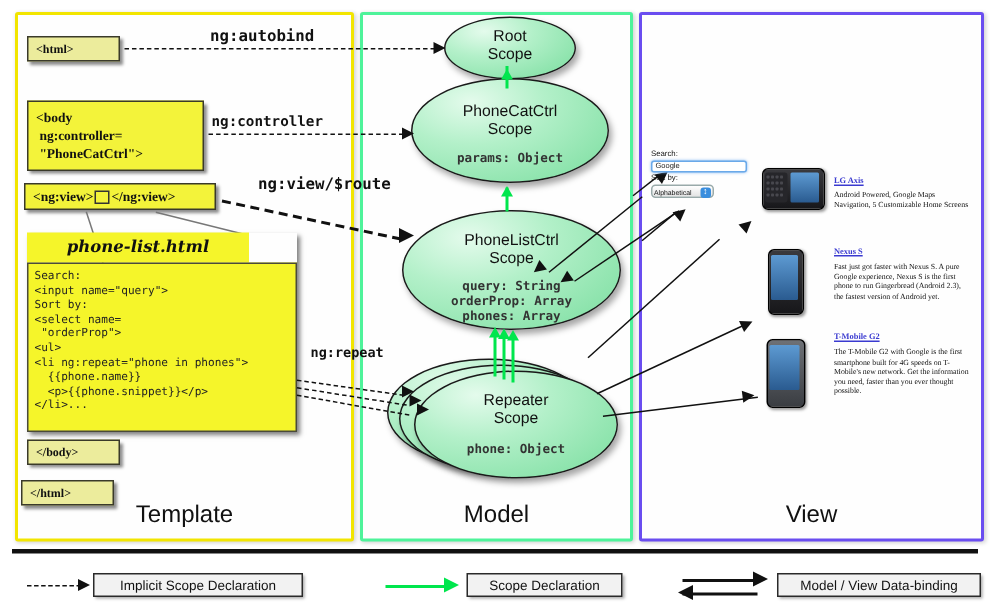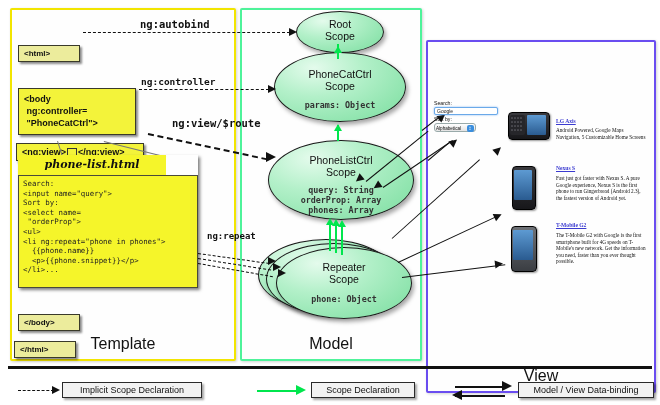--- a/index.html
+++ b/index.html
@@ -7,29 +7,29 @@
     width:660px;height:405px;position:relative;overflow:hidden;
     font-family:"Liberation Sans", sans-serif;
   }
   #stage{position:absolute;left:0;top:0;width:660px;height:405px;background:#fff;}
 
   
   .panel{position:absolute;background:#fefefe;border-width:2px;border-style:solid;border-radius:2px;
          box-shadow:1px 1px 3px rgba(0,0,0,.18);}
   #panel-template{left:10px;top:8px;width:222px;height:349px;border-color:#f2e500;}
   #panel-model{left:240px;top:8px;width:178px;height:349px;border-color:#4ef39a;}
-  #panel-view{left:426px;top:8px;width:226px;height:349px;border-color:#6a4df0;margin-top:32px;}
+  #panel-view{left:426px;top:8px;width:226px;height:349px;border-color:#6a4df0;}
 
   .panel-label{position:absolute;font-size:16px;color:#111;text-align:center;width:100%;left:0;bottom:6px;}
 
   
   .ybox{position:absolute;background:#f5f52a;border:1.5px solid #3a3a2a;
         box-shadow:2px 2px 2px rgba(0,0,0,.45);
-        font-family:Liberation Sans, sans-serif;font-weight:bold;
-        color:#111;box-sizing:border-box;margin-top:21px;}
+        font-family:Liberation Serif, serif;font-weight:bold;
+        color:#111;box-sizing:border-box;}
   .ybox.pale{background:#ecec9c;}
   #box-html{left:18px;top:24px;width:62px;height:17px;font-size:8px;padding:3px 0 0 5px;}
   #box-body{left:18px;top:67px;width:118px;height:47px;font-size:9px;padding:4px 17px 0 5px;line-height:12px;
             background:#f3f33a;}
   #box-ngview{left:16px;top:122px;width:128px;height:18px;font-size:9px;padding:3px 0 0 5px;
             background:#f3f33a;}
   #box-ngview .sq{display:inline-block;width:8px;height:7px;border:1px solid #333;background:#f3f33a;
             vertical-align:middle;margin:0 1px;}
   #box-closebody{left:18px;top:293px;width:62px;height:17px;font-size:8px;padding:3px 0 0 5px;}
   #box-closehtml{left:14px;top:320px;width:62px;height:17px;font-size:8px;padding:3px 0 0 5px;}

